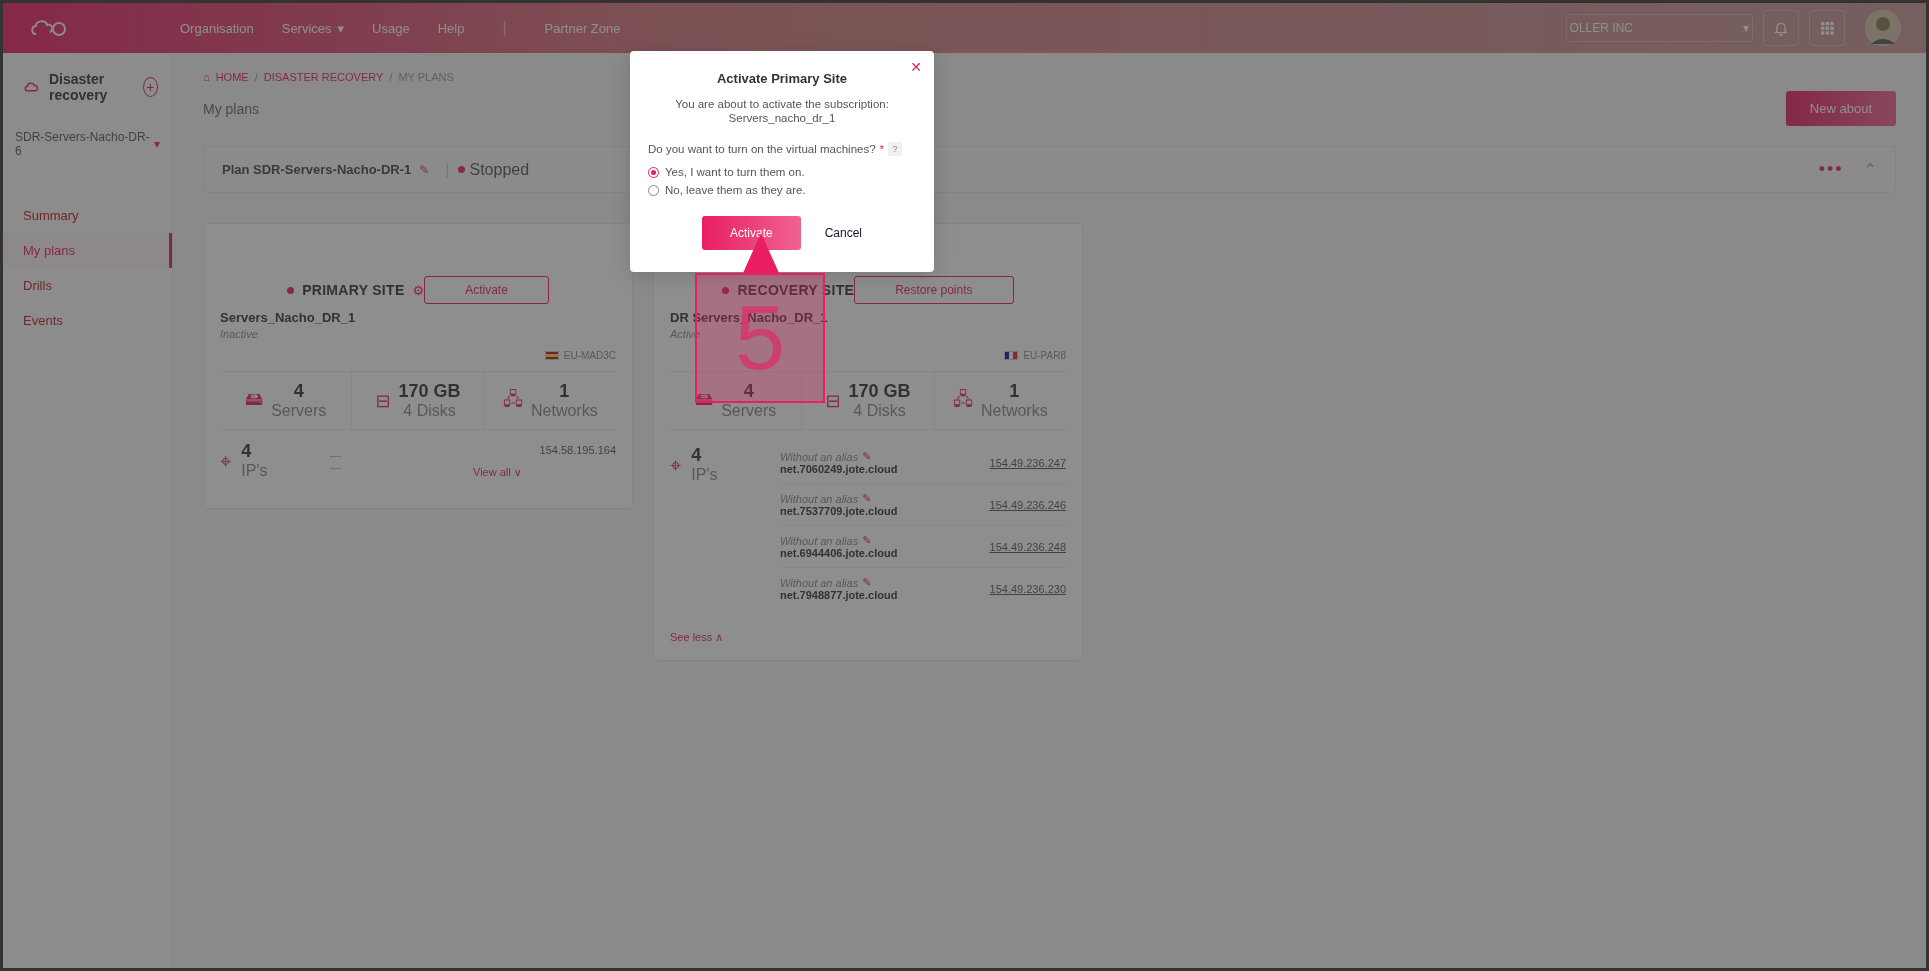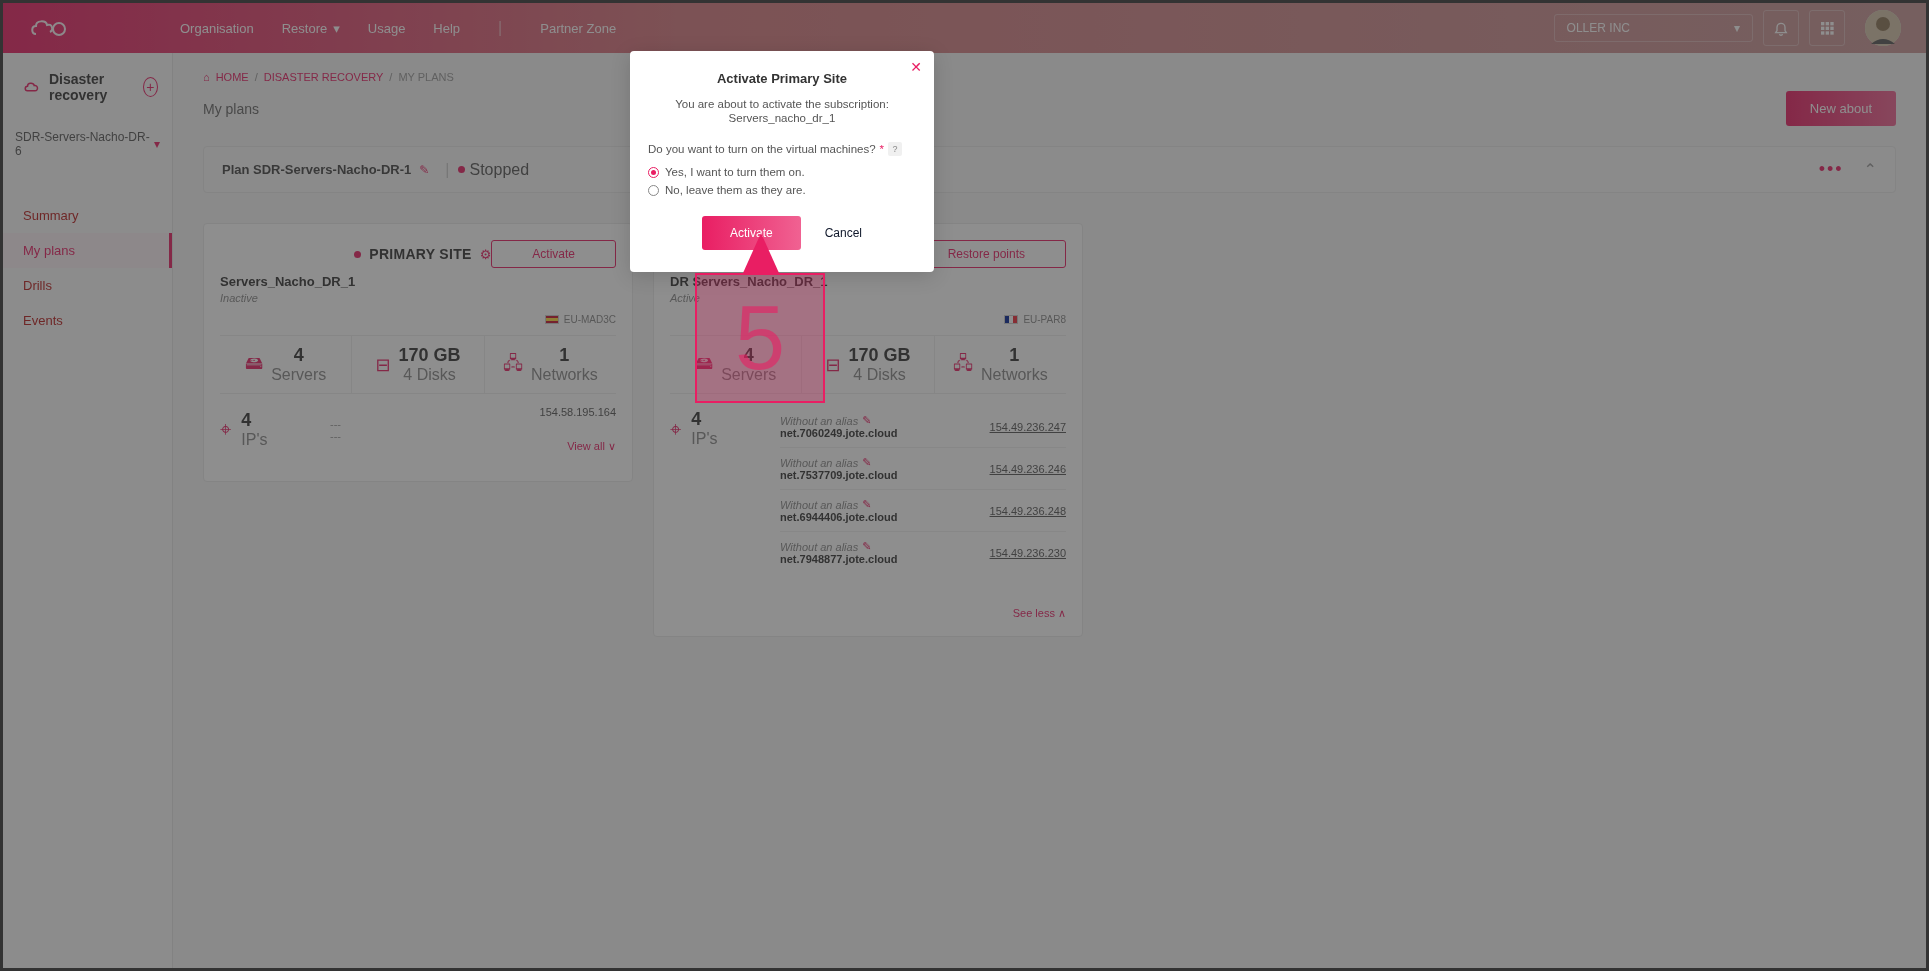--- a/index.html
+++ b/index.html
@@ -3,21 +3,21 @@
 <meta charset="utf-8">
 <style>
 * { margin: 0; padding: 0; box-sizing: border-box; font-family: -apple-system, BlinkMacSystemFont, "Segoe UI", Arial, sans-serif; }
 body { background: #f5f5f5; width: 1929px; height: 971px; overflow: hidden; position: relative; }
 .page-wrap { position: relative; width: 100%; height: 100%; border: 3px solid #333; box-shadow: 6px 6px 0 rgba(0,0,0,0.3); }
 .top-bar { height: 50px; background: linear-gradient(90deg, #e91e63 0%, #d87a80 35%, #c99898 100%); display: flex; align-items: center; padding: 0 25px; color: #fff; }
 .logo { font-size: 22px; margin-right: 110px; opacity: 0.95; }
 .nav-links { display: flex; gap: 28px; flex: 1; align-items: center; }
 .nav-link { font-size: 13px; color: #fff; cursor: pointer; display: flex; align-items: center; gap: 6px; }
 .nav-sep { color: rgba(255,255,255,0.5); margin: 0 10px; }
-.account-btn { display: flex; align-items: center; gap: 4px; font-size: 12px; padding: 6px 12px; border: 1px solid rgba(255,255,255,0.3); border-radius: 3px; cursor: pointer; }
+.account-btn { display: flex; align-items: center; gap: 10px; font-size: 12px; padding: 6px 3px; border: 1px solid rgba(255,255,255,0.3); border-radius: 3px; cursor: pointer; }
 .icon-btn { width: 36px; height: 36px; display: flex; align-items: center; justify-content: center; border: 1px solid rgba(255,255,255,0.3); border-radius: 3px; margin-left: 10px; cursor: pointer; }
 .avatar { width: 36px; height: 36px; border-radius: 50%; background: #ddd; margin-left: 20px; display: flex; align-items: center; justify-content: center; }
 .main { display: flex; height: calc(100% - 50px); }
 .sidebar { width: 170px; background: #fafafa; border-right: 1px solid #e5e5e5; }
 .sidebar-header { display: flex; align-items: center; gap: 8px; padding: 18px 14px 16px 20px; border-bottom: 1px solid transparent; }
 .sidebar-header .cloud-ico { color: #e91e63; }
 .sidebar-title { font-size: 14px; font-weight: 600; color: #333; }
 .plus-circle { width: 20px; height: 20px; border: 1.5px solid #e91e63; border-radius: 50%; display: flex; align-items: center; justify-content: center; color: #e91e63; font-size: 14px; cursor: pointer; }
 .sidebar-select { padding: 10px 12px; display: flex; align-items: center; justify-content: space-between; font-size: 12px; color: #555; cursor: pointer; }
 .sidebar-nav { margin-top: 30px; }
@@ -34,21 +34,21 @@
 .plan-bar .name { font-size: 13px; font-weight: 600; color: #444; }
 .plan-bar .edit-ico { color: #e91e63; margin: 0 8px; font-size: 12px; cursor: pointer; }
 .plan-bar .sep { color: #ccc; margin: 0 8px; }
 .plan-bar .dot { width: 7px; height: 7px; border-radius: 50%; background: #e91e63; display: inline-block; margin-right: 5px; }
 .plan-bar .status { font-size: 16px; color: #555; }
 .plan-bar .spacer { flex: 1; }
 .plan-bar .dots { color: #e91e63; font-size: 18px; letter-spacing: 2px; margin-right: 20px; cursor: pointer; }
 .plan-bar .chev { color: #999; cursor: pointer; }
 .sites-row { display: flex; gap: 20px; align-items: flex-start; }
 .site-card { background: #fff; border: 1px solid #e8e8e8; border-radius: 4px; padding: 16px; width: 430px; }
-.site-head { display: flex; justify-content: flex-end; align-items: center; margin-bottom: 6px; }
+.site-head { display: flex; justify-content: center; align-items: center; margin-bottom: 6px; margin-top: 36px; }
 .site-title-wrap { display: flex; align-items: center; gap: 8px; }
 .site-dot { width: 7px; height: 7px; border-radius: 50%; background: #e91e63; }
 .site-title { font-size: 14px; font-weight: 700; color: #333; letter-spacing: 0.3px; }
 .site-gear { color: #e91e63; font-size: 13px; cursor: pointer; }
 .outline-btn { border: 1px solid #e91e63; color: #e91e63; background: transparent; padding: 6px 40px; border-radius: 3px; font-size: 12px; cursor: pointer; }
 .site-sub { font-size: 13px; font-weight: 600; color: #333; margin-bottom: 3px; }
 .site-status { font-size: 11px; font-style: italic; color: #888; margin-bottom: 10px; }
 .site-region { display: flex; justify-content: flex-end; align-items: center; gap: 5px; font-size: 10px; color: #888; margin-bottom: 10px; }
 .flag-es { width: 14px; height: 9px; background: linear-gradient(to bottom, #C8102E 25%, #FFD93D 25%, #FFD93D 75%, #C8102E 75%); border: 0.5px solid #ccc; }
 .flag-fr { width: 14px; height: 9px; background: linear-gradient(to right, #002395 33%, #fff 33%, #fff 66%, #ED2939 66%); border: 0.5px solid #ccc; }
@@ -56,21 +56,21 @@
 .stat-cell { flex: 1; text-align: center; padding: 10px 4px; border-right: 1px solid #eee; display: flex; align-items: center; justify-content: center; gap: 8px; }
 .stat-cell:last-child { border-right: none; }
 .stat-icon { color: #e91e63; font-size: 18px; }
 .stat-num { font-size: 18px; font-weight: 600; color: #333; }
 .stat-lbl { font-size: 16px; color: #888; }
 .ips-row { display: flex; padding: 12px 0; align-items: center; }
 .ip-cell1 { width: 110px; display: flex; align-items: center; gap: 10px; }
 .ip-icon { color: #e91e63; font-size: 20px; }
 .ip-cell2 { flex: 1; font-size: 11px; color: #888; }
 .ip-cell3 { flex: 1; text-align: right; font-size: 11px; color: #555; }
-.viewall { color: #e91e63; font-size: 11px; text-align: right; display: block; margin-top: 22px; cursor: pointer; }
+.viewall { color: #e91e63; font-size: 11px; text-align: left; display: block; margin-top: 10px; cursor: pointer; }
 .middle-box { width: 210px; border: 1px solid #ddd; border-radius: 3px; background: #fcfcfc; padding: 14px 0 20px 0; align-self: stretch; margin-top: 40px; margin-bottom: 70px; display: flex; flex-direction: column; justify-content: center; }
 .middle-btn-wrap { text-align: center; margin-bottom: 20px; padding: 0 30px; }
 .middle-row { text-align: center; font-size: 11px; margin-bottom: 3px; }
 .middle-lbl { color: #999; font-style: italic; }
 .middle-val { color: #444; font-weight: 600; font-size: 12px; margin-bottom: 14px; }
 .net-list .net-item { padding: 8px 0; border-bottom: 1px solid #f0f0f0; display: flex; justify-content: space-between; align-items: center; }
 .net-list .net-item:last-child { border-bottom: none; }
 .net-alias { font-size: 11px; font-style: italic; color: #888; display: flex; align-items: center; gap: 4px; }
 .net-alias .edit2 { color: #e91e63; cursor: pointer; font-style: normal; }
 .net-domain { font-size: 11px; font-weight: 600; color: #333; }
@@ -104,21 +104,21 @@
   <div class="top-bar">
     <span class="logo">
       <svg width="42" height="24" viewBox="0 0 42 24" fill="none" stroke="white" stroke-width="2">
           <path d="M8 18 C3 18 3 10 8 10 C8 4 18 4 19 9 C24 7 26 14 22 16"></path>
           <circle cx="31" cy="13" r="6"></circle>
         </svg>
     </span>
     <div class="nav-links">
       <span class="nav-link">Organisation</span>
       <span class="nav-link">
-          <span>Restore</span> 
+          <span>Services</span> 
           <span>▾</span>
         </span>
       <span class="nav-link">Usage</span>
       <span class="nav-link">Help</span>
       <span class="nav-sep">|</span>
       <span class="nav-link">Partner Zone</span>
     </div>
     <div class="account-btn">
       <span>OLLER INC</span>
         <span style="margin-left:100px">▾</span>

